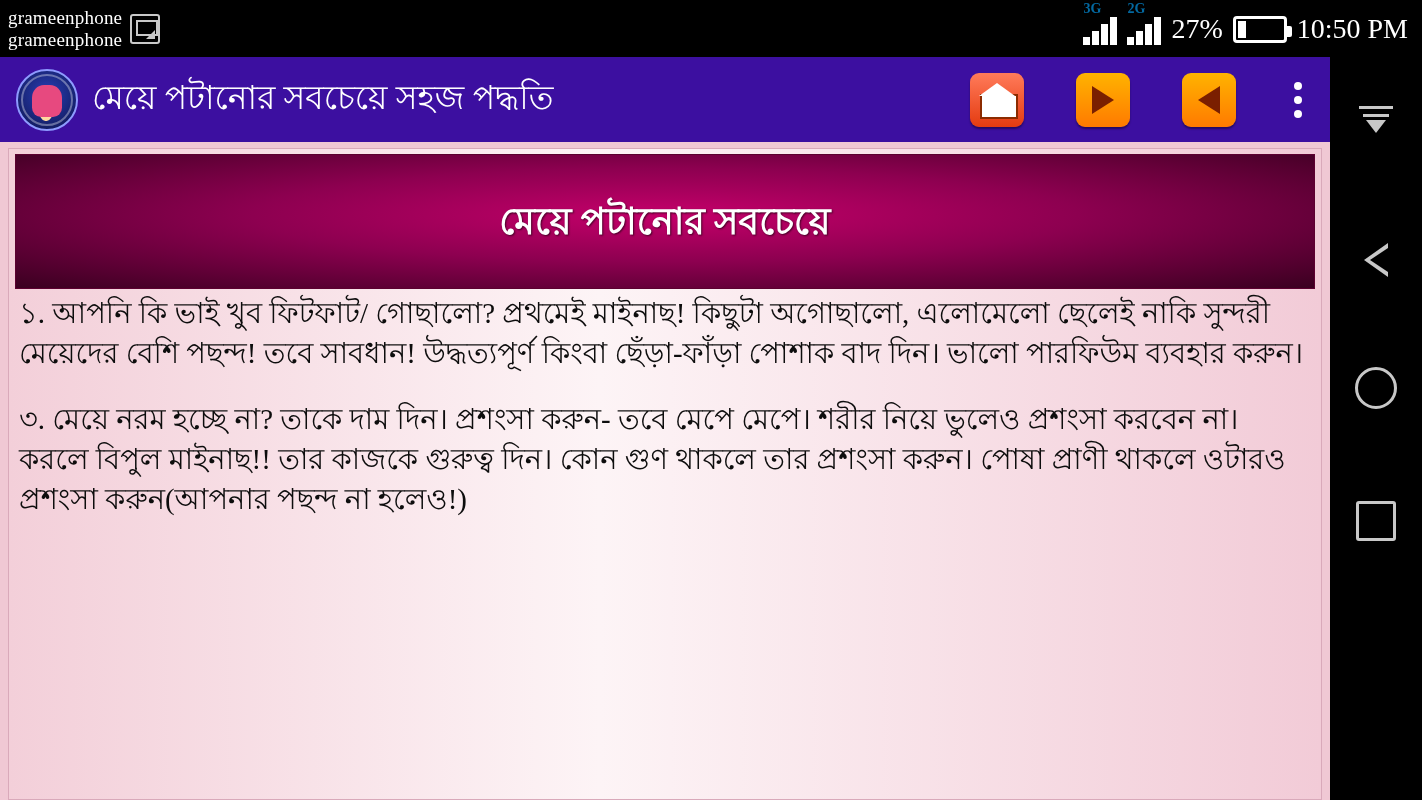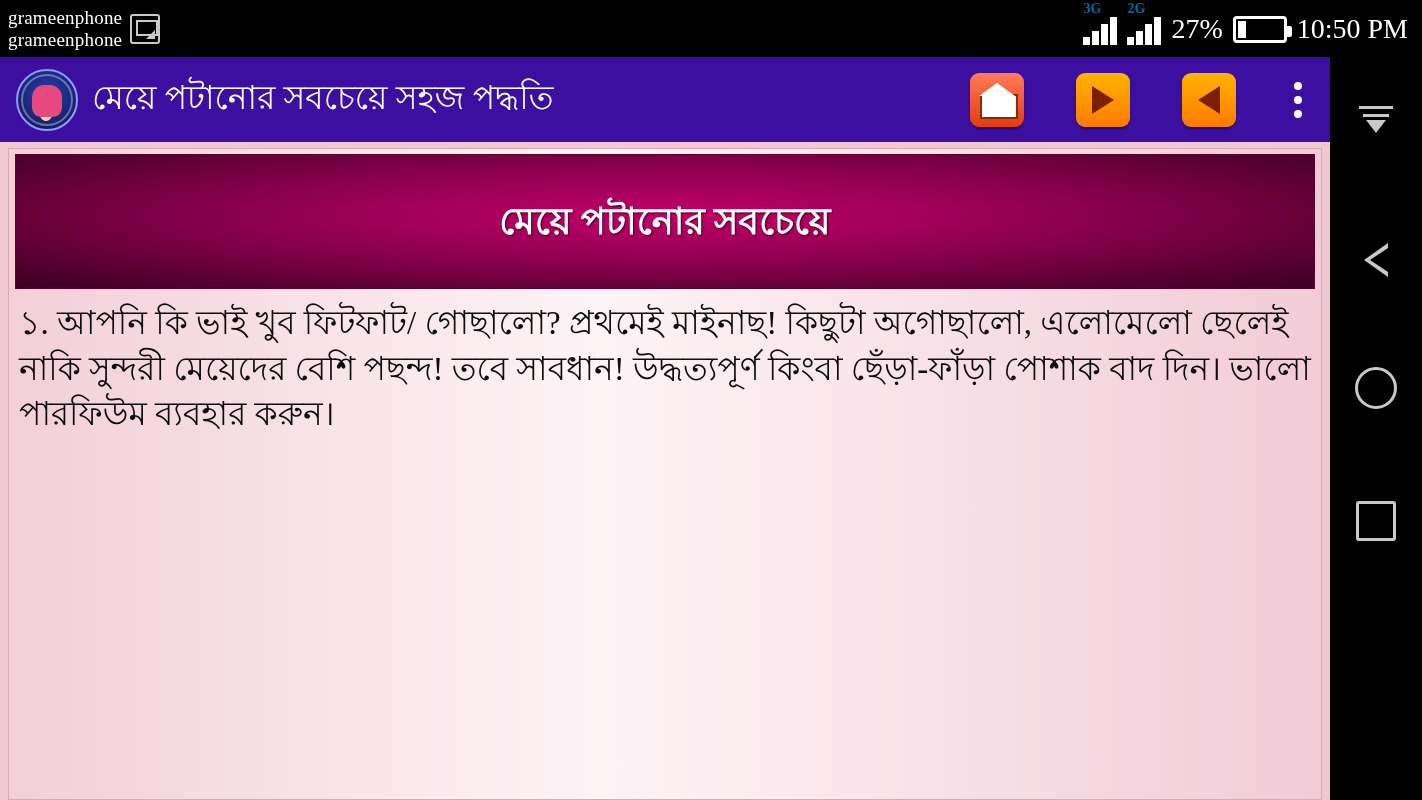--- a/index.html
+++ b/index.html
@@ -180,22 +180,22 @@
     display:flex; flex-direction:column;
     align-items:center; justify-content:center;
     border:1px solid #5c0030;
   }
   .banner div {
     color:#fff; font-size:37px; font-weight:bold;
     line-height:1.28; text-align:left;
     text-shadow:1px 1px 2px rgba(0,0,0,.6);
   }
   .body-text {
-    padding:12px 10px 0 10px;
-    font-size:33px;
+    padding:4px 10px 0 10px;
+    font-size:29px;
     line-height:1.38;
     color:#0d0d0d;
   }
   .para { margin-bottom:26px; }
 
   
   .navbar {
     position:absolute; right:0; top:57px;
     width:92px; height:743px;
     background:#000;
@@ -316,20 +316,21 @@
     </div>
   </div>
 
   <div class="content">
     <div class="card">
       <div class="banner">
         <div>মেয়ে পটানোর সবচেয়ে</div>
       </div>
       <div class="body-text">
         <p class="para">১. আপনি কি ভাই খুব ফিটফাট/ গোছালো? প্রথমেই মাইনাছ! কিছুটা অগোছালো, এলোমেলো ছেলেই নাকি সুন্দরী মেয়েদের বেশি পছন্দ! তবে সাবধান! উদ্ধত্যপূর্ণ কিংবা ছেঁড়া-ফাঁড়া পোশাক বাদ দিন। ভালো পারফিউম ব্যবহার করুন।</p>
+        <p class="para">৩. মেয়ে নরম হচ্ছে না? তাকে দাম দিন। প্রশংসা করুন- তবে মেপে মেপে। শরীর নিয়ে ভুলেও প্রশংসা করবেন না। করলে বিপুল মাইনাছ!! তার কাজকে গুরুত্ব দিন। কোন গুণ থাকলে তার প্রশংসা করুন। পোষা প্রাণী থাকলে ওটারও প্রশংসা করুন(আপনার পছন্দ না হলেও!)</p>
       </div>
     </div>
   </div>
 
   <div class="navbar">
     <div class="nav-collapse">
       <i></i>
         <i></i>
         <span class="arrow"></span>
     </div>

